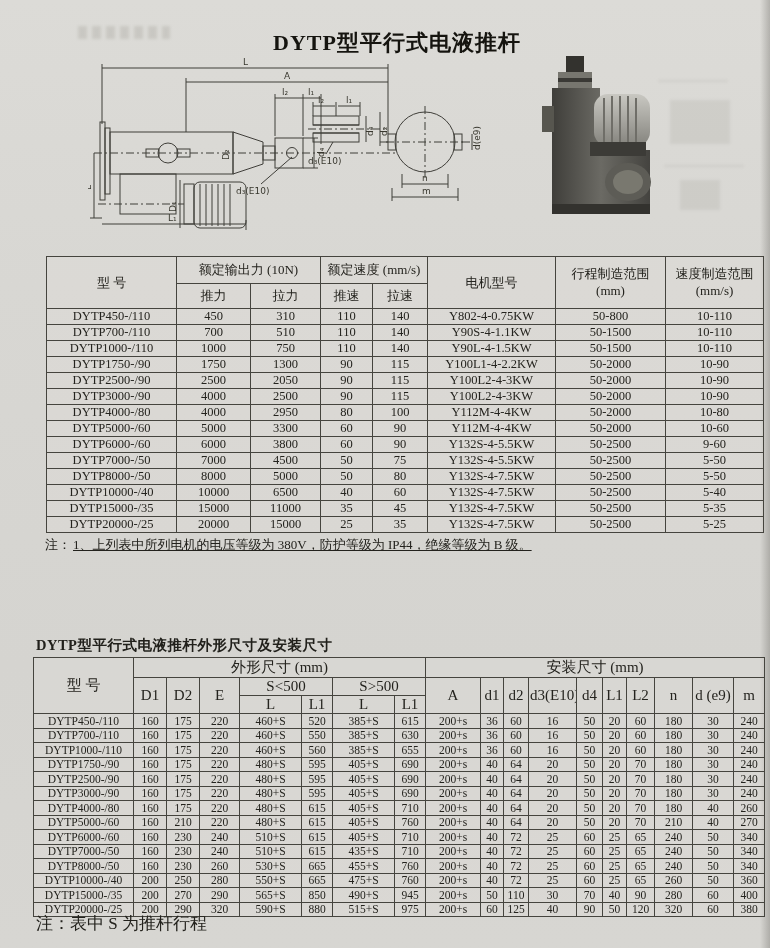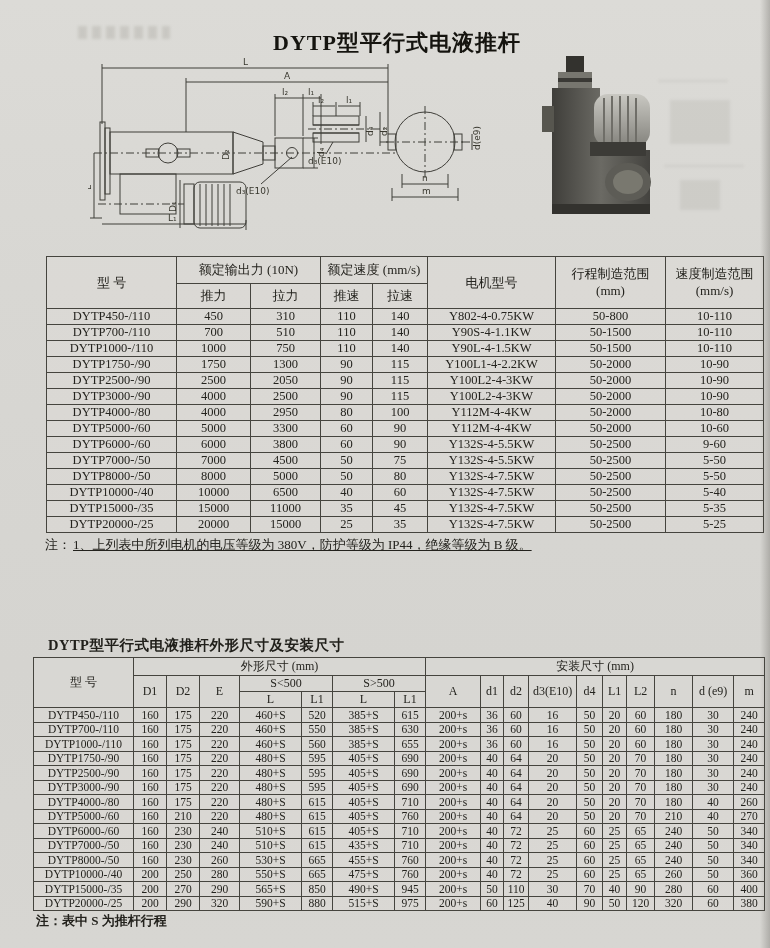--- a/index.html
+++ b/index.html
@@ -24,41 +24,41 @@
     font-size:22px;font-weight:bold;letter-spacing:1px;color:#15140f;
   }
   .figure{position:absolute;left:0;top:52px;width:770px;height:180px;}
   .drawing{position:absolute;left:88px;top:2px;}
   .drawing line,.drawing path,.drawing rect,.drawing circle,.drawing polygon,.drawing polyline{
     stroke:#3f3e39;fill:none;stroke-width:1;}
   .drawing text{fill:#39382f;font-family:"DejaVu Sans",sans-serif;font-size:9px;stroke:none;}
   .photo{position:absolute;left:528px;top:2px;}
   .caption{position:absolute;font-size:14.5px;font-weight:600;color:#21201b;letter-spacing:.5px;}
   .caption-1{left:45px;top:234px;}
-  .caption-2{left:48px;top:636px;}
+  .caption-2{left:36px;top:636px;}
   table.t{border-collapse:collapse;table-layout:fixed;position:absolute;
     background:rgba(226,225,220,.25);}
   table.t th,table.t td{
     border:1px solid #45443e;text-align:center;vertical-align:middle;
     padding:0 1px;overflow:hidden;white-space:nowrap;color:#24231e;}
   table.t1{left:46px;top:256px;width:717px;height:274px;font-size:12.5px;}
   table.t1 th{font-size:13px;font-weight:normal;}
   table.t1 thead tr:first-child th{height:26px;}
   table.t1 thead tr:nth-child(2) th{height:24px;}
   table.t1 td{height:15px;}
   table.t2{left:33px;top:657px;width:731px;height:249px;font-size:11.5px;}
-  table.t2 th{font-size:12px;font-weight:normal;height:15px;}
+  table.t2 th{font-size:15px;font-weight:normal;height:15px;}
   table.t2 td{height:13.5px;}
   .two-line{line-height:1.25;}
   .notes{position:absolute;left:45px;top:534px;width:700px;font-size:13px;
     line-height:22.4px;color:#23221d;display:flex;}
   .notes .note-label{flex:0 0 28px;}
   .notes .note-items{flex:1;}
   .note-item{padding-left:2.1em;text-indent:-2.1em;text-decoration:underline;}
-  .footnote{position:absolute;left:36px;top:912px;font-size:13px;color:#23221d;font-weight:bold;}
+  .footnote{position:absolute;left:36px;top:912px;font-size:17px;color:#23221d;}
 </style>
 </head>
 <body>
 
 <div class="page">
 
   <div class="ghost ghost-a"></div>
   <div class="ghost ghost-b"></div>
   <div class="edge-shade"></div>
 

